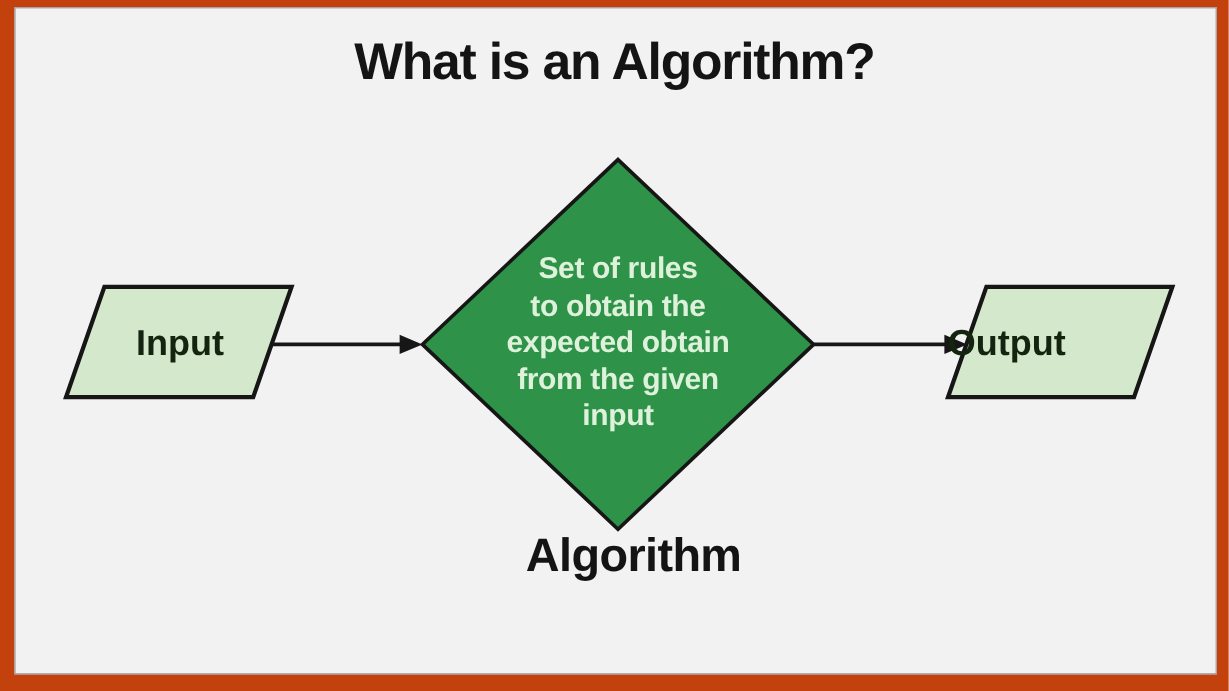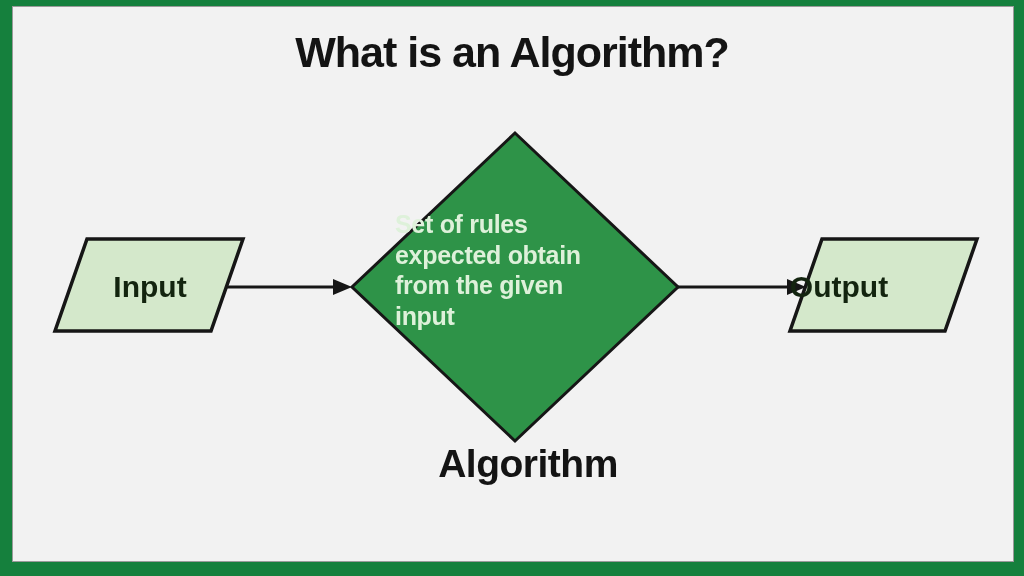--- a/index.html
+++ b/index.html
@@ -7,21 +7,21 @@
     padding: 0;
     width: 1024px;
     height: 576px;
     overflow: hidden;
     font-family: "Liberation Sans", sans-serif;
   }
   .stage {
     position: relative;
     width: 1024px;
     height: 576px;
-    background: #15803d;
+    background: #c2410c;
   }
   .canvas {
     position: absolute;
     left: 12px;
     top: 6px;
     right: 10px;
     bottom: 14px;
     background: #f2f2f2;
     border: 1px solid #9a9a9a;
     box-sizing: border-box;
@@ -55,21 +55,21 @@
     font-weight: 600;
     color: #13240f;
   }
   .io-label.input  { left: 57px;  width: 186px; }
   .io-label.output { left: 746px; width: 186px; }
   .diamond-text {
     position: absolute;
     left: 395px;
     top: 209px;
     width: 240px;
-    text-align: left;
+    text-align: center;
     font-size: 25px;
     line-height: 30.5px;
     font-weight: 600;
     letter-spacing: -0.3px;
     color: #def1da;
   }
   .algo-caption {
     position: absolute;
     left: 16px;
     top: 442px;
@@ -101,20 +101,21 @@
     <line x1="678" y1="287" x2="790" y2="287" stroke="#161616" stroke-width="3"></line>
     <polygon points="806,287 787,279 787,295" fill="#161616"></polygon>
   </svg>
 
   <h1 class="title">What is an Algorithm?</h1>
 
   <div class="io-label input">Input</div>
 
   <div class="diamond-text">
     <div>Set of rules</div>
+    <div>to obtain the</div>
     <div>expected obtain</div>
     <div>from the given</div>
     <div>input</div>
   </div>
 
   <div class="io-label output">Output</div>
 
   <div class="algo-caption">Algorithm</div>
 </div>
 

